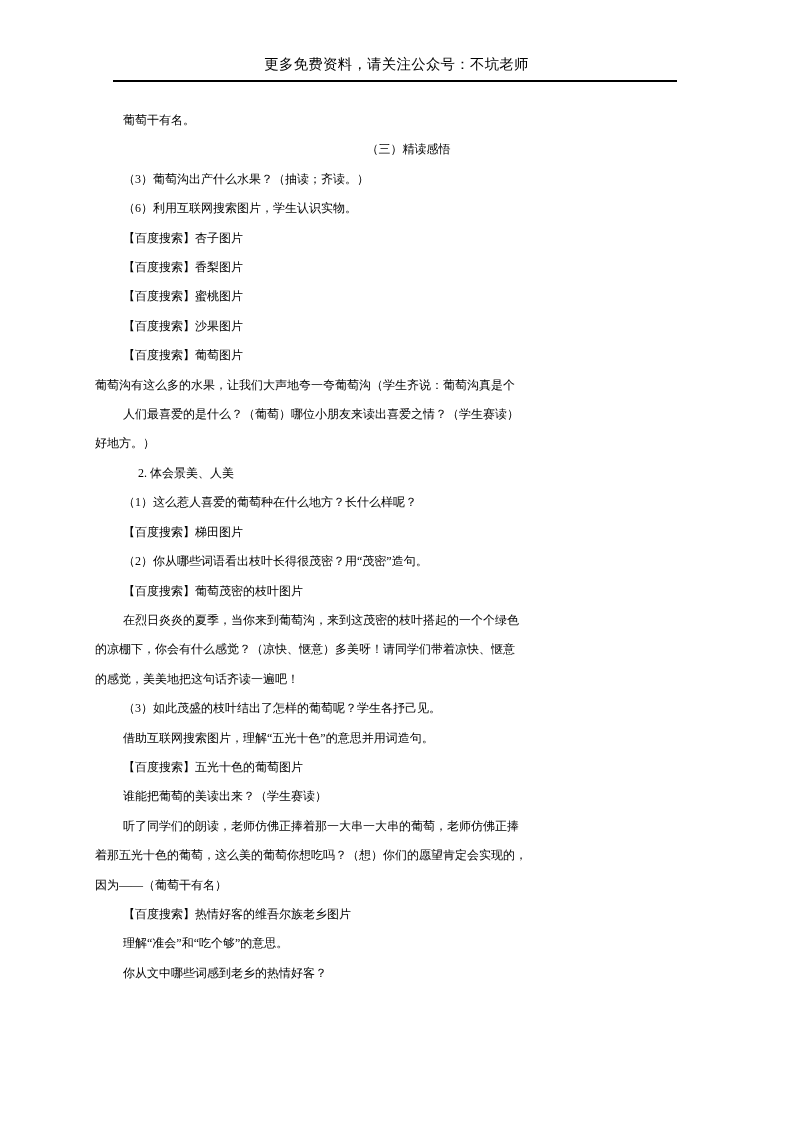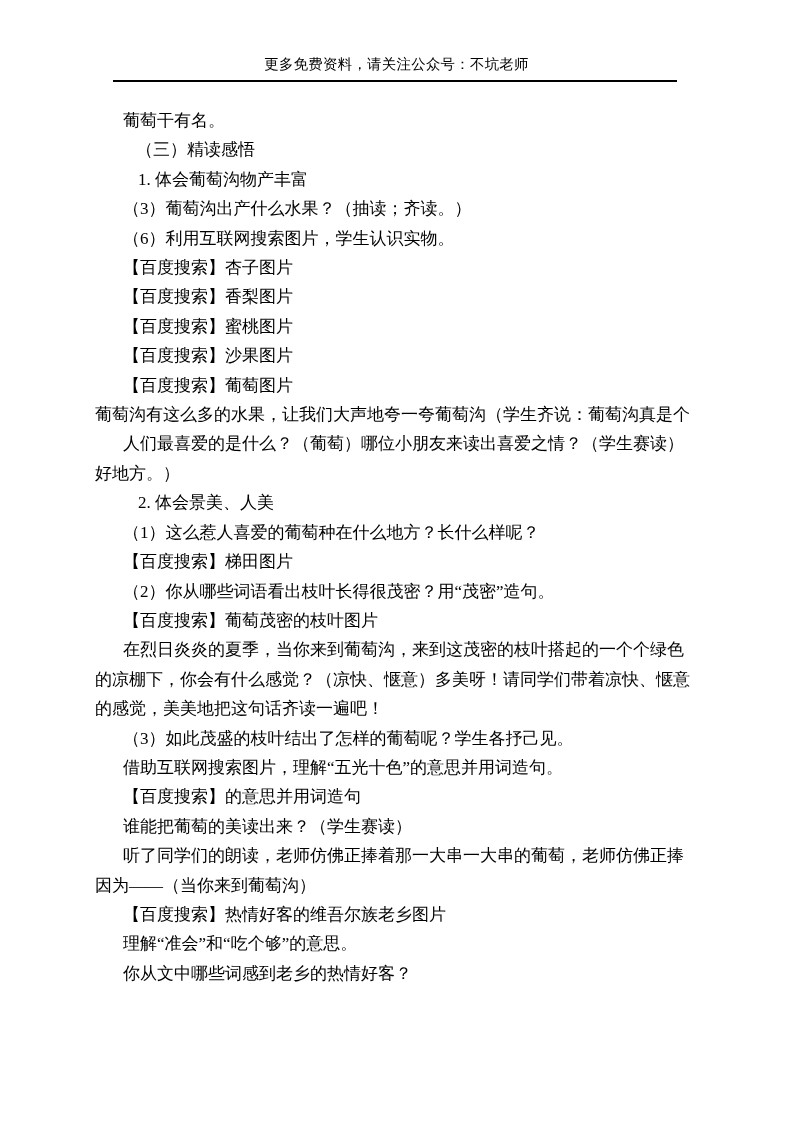--- a/index.html
+++ b/index.html
@@ -32,61 +32,61 @@
     height: 2px;
     background: #000000;
   }
   .doc-body {
     position: absolute;
     top: 106px;
     left: 95px;
     width: 586px;
   }
   .line {
-    font-size: 17px;
+    font-size: 12px;
     line-height: 29.4px;
     white-space: pre;
     color: #000000;
   }
   .t-wrap     { padding-left: 0; }
   .t-indent   { padding-left: 28px; }
-  .t-section  { padding-left: 41px; }
+  .t-section  { padding-left: 41px; text-align: center; }
   .t-numbered { padding-left: 43px; }
 </style>
 </head>
 <body>
 
 <div class="page">
   <div class="header-notice">更多免费资料，请关注公众号：不坑老师</div>
   <div class="header-rule"></div>
   <div class="doc-body">
       <div class="line t-indent">葡萄干有名。</div>
       <div class="line t-section">（三）精读感悟</div>
-      <div class="line t-numbered">1. 体会葡萄沟物产丰富</div>
       <div class="line t-indent">（3）葡萄沟出产什么水果？（抽读；齐读。）</div>
       <div class="line t-indent">（6）利用互联网搜索图片，学生认识实物。</div>
       <div class="line t-indent">【百度搜索】杏子图片</div>
       <div class="line t-indent">【百度搜索】香梨图片</div>
       <div class="line t-indent">【百度搜索】蜜桃图片</div>
       <div class="line t-indent">【百度搜索】沙果图片</div>
       <div class="line t-indent">【百度搜索】葡萄图片</div>
       <div class="line t-wrap">葡萄沟有这么多的水果，让我们大声地夸一夸葡萄沟（学生齐说：葡萄沟真是个</div>
       <div class="line t-indent">人们最喜爱的是什么？（葡萄）哪位小朋友来读出喜爱之情？（学生赛读）</div>
       <div class="line t-wrap">好地方。）</div>
       <div class="line t-numbered">2. 体会景美、人美</div>
       <div class="line t-indent">（1）这么惹人喜爱的葡萄种在什么地方？长什么样呢？</div>
       <div class="line t-indent">【百度搜索】梯田图片</div>
       <div class="line t-indent">（2）你从哪些词语看出枝叶长得很茂密？用“茂密”造句。</div>
       <div class="line t-indent">【百度搜索】葡萄茂密的枝叶图片</div>
       <div class="line t-indent">在烈日炎炎的夏季，当你来到葡萄沟，来到这茂密的枝叶搭起的一个个绿色</div>
       <div class="line t-wrap">的凉棚下，你会有什么感觉？（凉快、惬意）多美呀！请同学们带着凉快、惬意</div>
       <div class="line t-wrap">的感觉，美美地把这句话齐读一遍吧！</div>
       <div class="line t-indent">（3）如此茂盛的枝叶结出了怎样的葡萄呢？学生各抒己见。</div>
       <div class="line t-indent">借助互联网搜索图片，理解“五光十色”的意思并用词造句。</div>
-      <div class="line t-indent">【百度搜索】的意思并用词造句</div>
+      <div class="line t-indent">【百度搜索】五光十色的葡萄图片</div>
       <div class="line t-indent">谁能把葡萄的美读出来？（学生赛读）</div>
       <div class="line t-indent">听了同学们的朗读，老师仿佛正捧着那一大串一大串的葡萄，老师仿佛正捧</div>
-      <div class="line t-wrap">因为——（当你来到葡萄沟）</div>
+      <div class="line t-wrap">着那五光十色的葡萄，这么美的葡萄你想吃吗？（想）你们的愿望肯定会实现的，</div>
+      <div class="line t-wrap">因为——（葡萄干有名）</div>
       <div class="line t-indent">【百度搜索】热情好客的维吾尔族老乡图片</div>
       <div class="line t-indent">理解“准会”和“吃个够”的意思。</div>
       <div class="line t-indent">你从文中哪些词感到老乡的热情好客？</div>
     </div>
 </div>
 
 </body></html>

